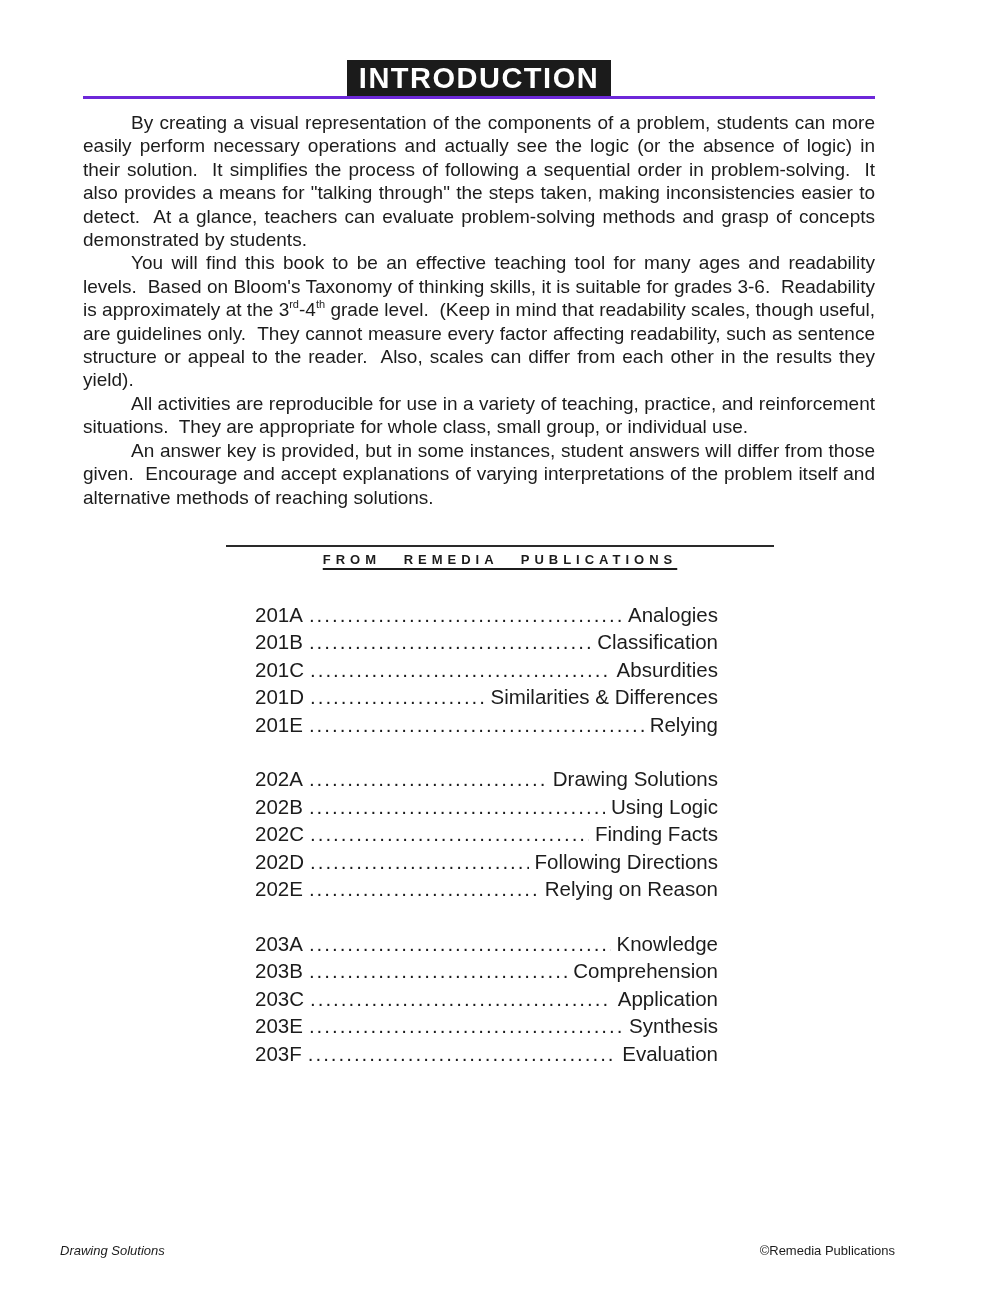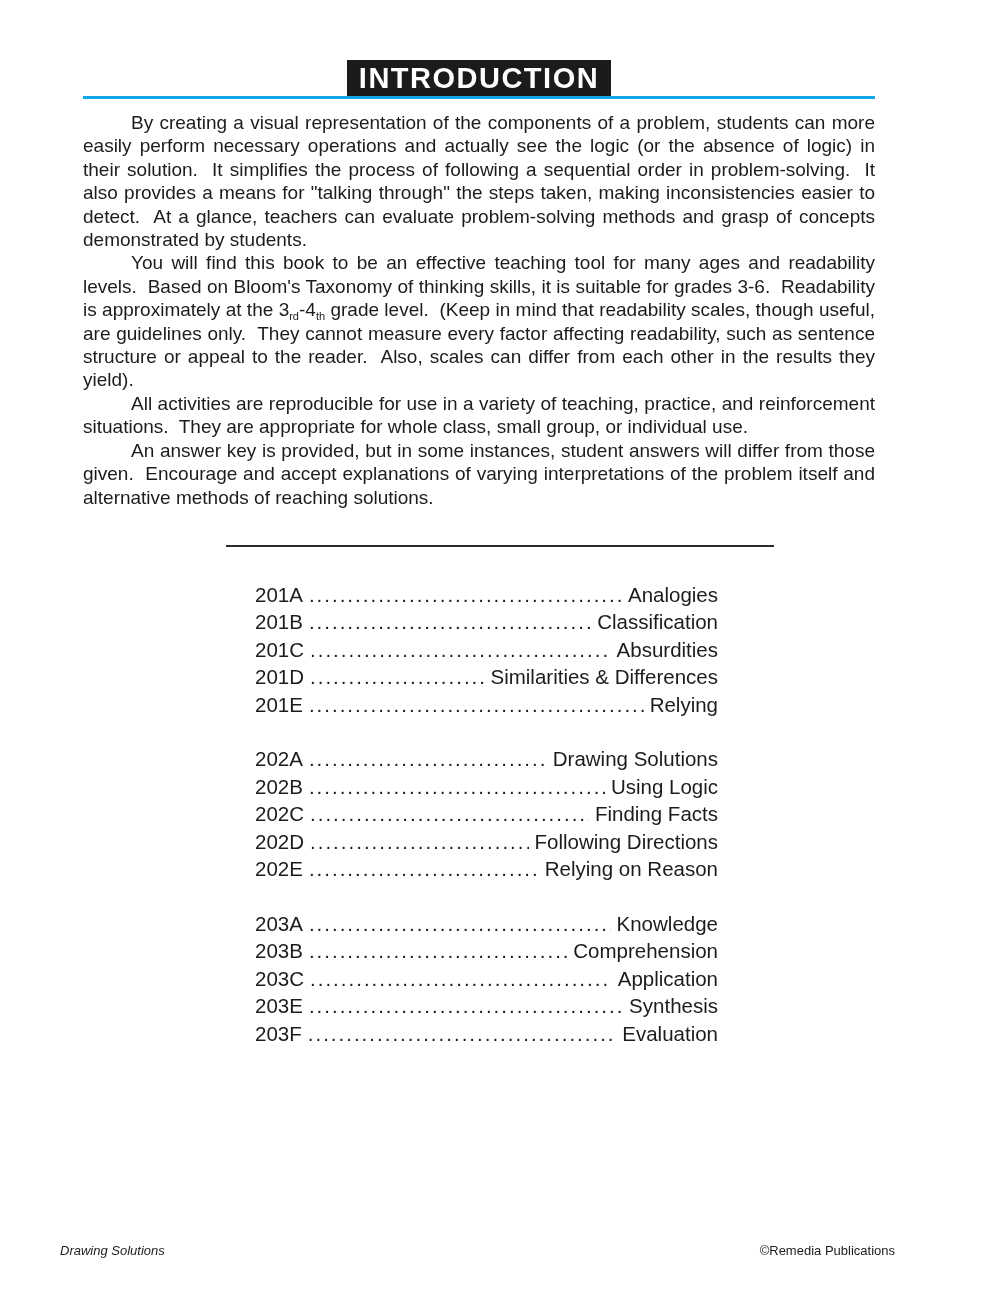--- a/index.html
+++ b/index.html
@@ -11,21 +11,21 @@
     background: #ffffff;
     font-family: "Liberation Sans", sans-serif;
     color: #1c1c1c;
     overflow: hidden;
   }
 
   
   .header {
     margin: 60px 125px 0 83px;
     text-align: center;
-    border-bottom: 3px solid #0ea5e9;
+    border-bottom: 3px solid #6d28d9;
     line-height: 0;
   }
   .banner {
     display: inline-block;
     vertical-align: bottom;
     background: #1b1b1b;
     color: #ffffff;
     font-size: 29px;
     font-weight: bold;
     letter-spacing: 1.5px;
@@ -43,21 +43,21 @@
   .body-text p {
     margin: 0;
     text-indent: 48px;
     white-space: pre-wrap;
   }
   .sup {
     font-size: 11px;
     vertical-align: top;
     line-height: 1;
     position: relative;
-    top: 13px;
+    top: 1px;
   }
 
   
   .series-head {
     margin-top: 36px;
     text-align: center;
   }
   .series-title {
     font-size: 27px;
     font-weight: bold;
@@ -132,20 +132,21 @@
 
   <div class="body-text">
     <p>By creating a visual representation of the components of a problem, students can more easily perform necessary operations and actually see the logic (or the absence of logic) in their solution.  It simplifies the process of following a sequential order in problem-solving.  It also provides a means for "talking through" the steps taken, making inconsistencies easier to detect.  At a glance, teachers can evaluate problem-solving methods and grasp of concepts demonstrated by students.</p>
     <p><span>You will find this book to be an effective teaching tool for many ages and readability levels.  Based on Bloom's Taxonomy of thinking skills, it is suitable for grades 3-6.  Readability is approximately at the 3</span><span class="sup">rd</span><span>-4</span><span class="sup">th</span><span> grade level.  (Keep in mind that readability scales, though useful, are guidelines only.  They cannot measure every factor affecting readability, such as sentence structure or appeal to the reader.  Also, scales can differ from each other in the results they yield).</span></p>
     <p>All activities are reproducible for use in a variety of teaching, practice, and reinforcement situations.  They are appropriate for whole class, small group, or individual use.</p>
     <p>An answer key is provided, but in some instances, student answers will differ from those given.  Encourage and accept explanations of varying interpretations of the problem itself and alternative methods of reaching solutions.</p>
   </div>
 
   <div class="series-head">
     <div class="series-rule"></div>
+    <div class="series-sub">FROM REMEDIA PUBLICATIONS</div>
   </div>
 
   <div class="series-list">
 
     <div class="group">
       <div class="row">
         <span class="code">201A</span>
         <span class="leader"></span>
         <span class="item-title">Analogies</span>
       </div>

